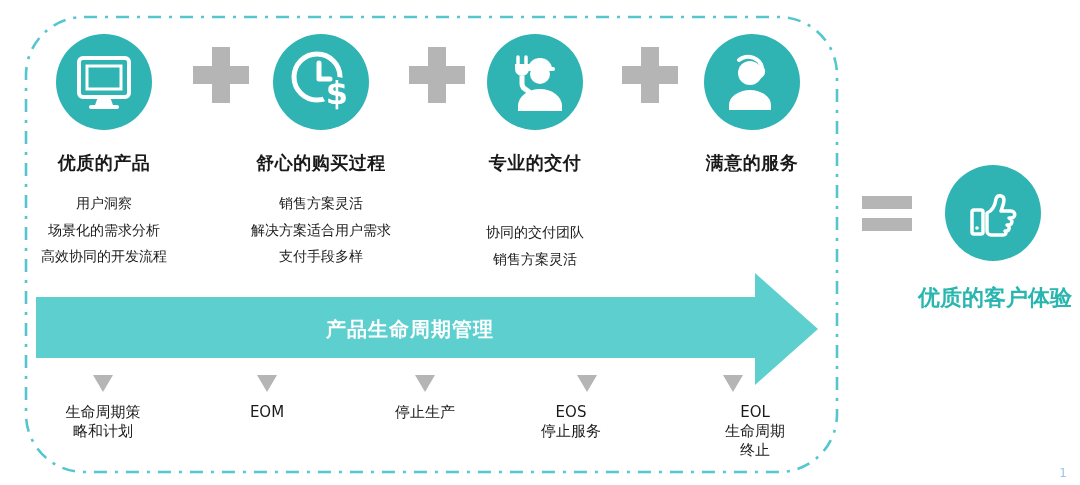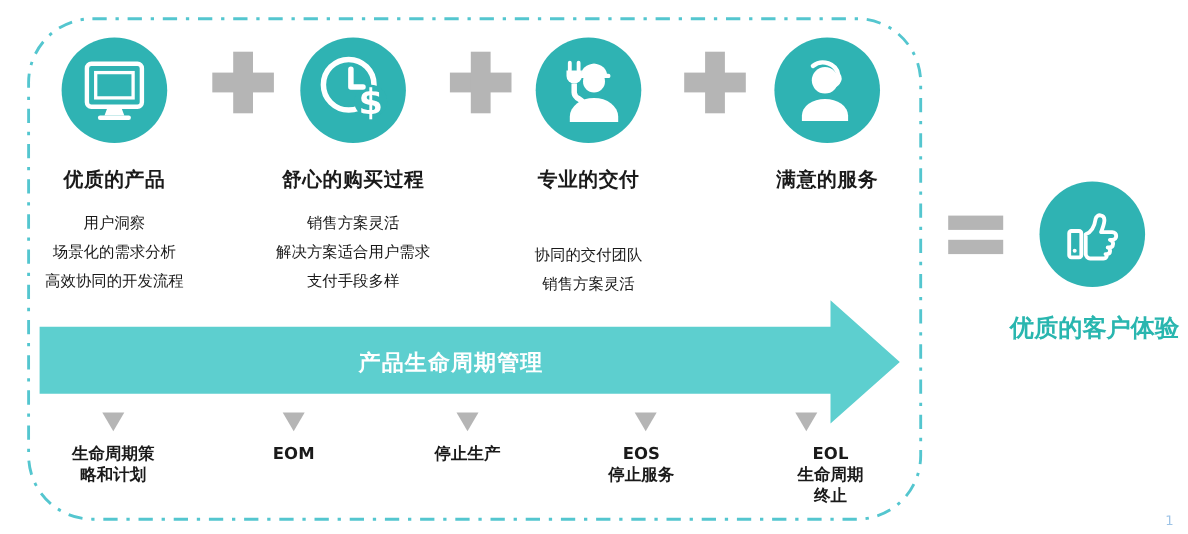--- a/index.html
+++ b/index.html
@@ -9,21 +9,21 @@
   .abs{position:absolute;}
   .circle-icon{position:absolute;width:96px;height:96px;border-radius:50%;background:#2fb3b3;
                display:flex;align-items:center;justify-content:center;}
   .plus{position:absolute;width:56px;height:56px;}
   .plus .h{position:absolute;left:0;top:19px;width:56px;height:18px;background:#b5b5b5;}
   .plus .v{position:absolute;left:19px;top:0;width:18px;height:56px;background:#b5b5b5;}
   .col-title{position:absolute;width:240px;text-align:center;font-size:18px;font-weight:bold;letter-spacing:0.5px;}
   .col-points{position:absolute;width:260px;text-align:center;font-size:14px;font-weight:500;line-height:26.5px;}
   .tri-down{position:absolute;width:0;height:0;border-left:10px solid transparent;
             border-right:10px solid transparent;border-top:17px solid #b5b5b5;}
-  .tl-label{position:absolute;width:150px;text-align:center;font-size:15px;font-weight:bold;line-height:19px;}
+  .tl-label{position:absolute;width:150px;text-align:center;font-size:15px;font-weight:normal;line-height:19px;}
   .tl-label span{display:block;}
   .eq-bar{position:absolute;width:50px;height:13px;background:#b5b5b5;}
   .result-label{position:absolute;width:220px;text-align:center;font-size:22px;font-weight:bold;color:#29b6af;}
   .page-num{position:absolute;right:13px;bottom:5px;font-size:12px;color:#9dc3e6;}
 </style>
 </head>
 <body>
 
 <div id="slide">
 
@@ -117,21 +117,21 @@
   <div class="tl-label" style="left:28px;top:403px;">
     <span>生命周期策</span>
     <span>略和计划</span>
   </div>
   <div class="tl-label" style="left:192px;top:403px;">
     <span>EOM</span>
   </div>
   <div class="tl-label" style="left:350px;top:403px;">
     <span>停止生产</span>
   </div>
-  <div class="tl-label" style="left:508px;top:403px;">
+  <div class="tl-label" style="left:496px;top:403px;">
     <span>EOS</span>
     <span>停止服务</span>
   </div>
   <div class="tl-label" style="left:680px;top:403px;">
     <span>EOL</span>
     <span>生命周期</span>
     <span>终止</span>
   </div>
 
   <div>

